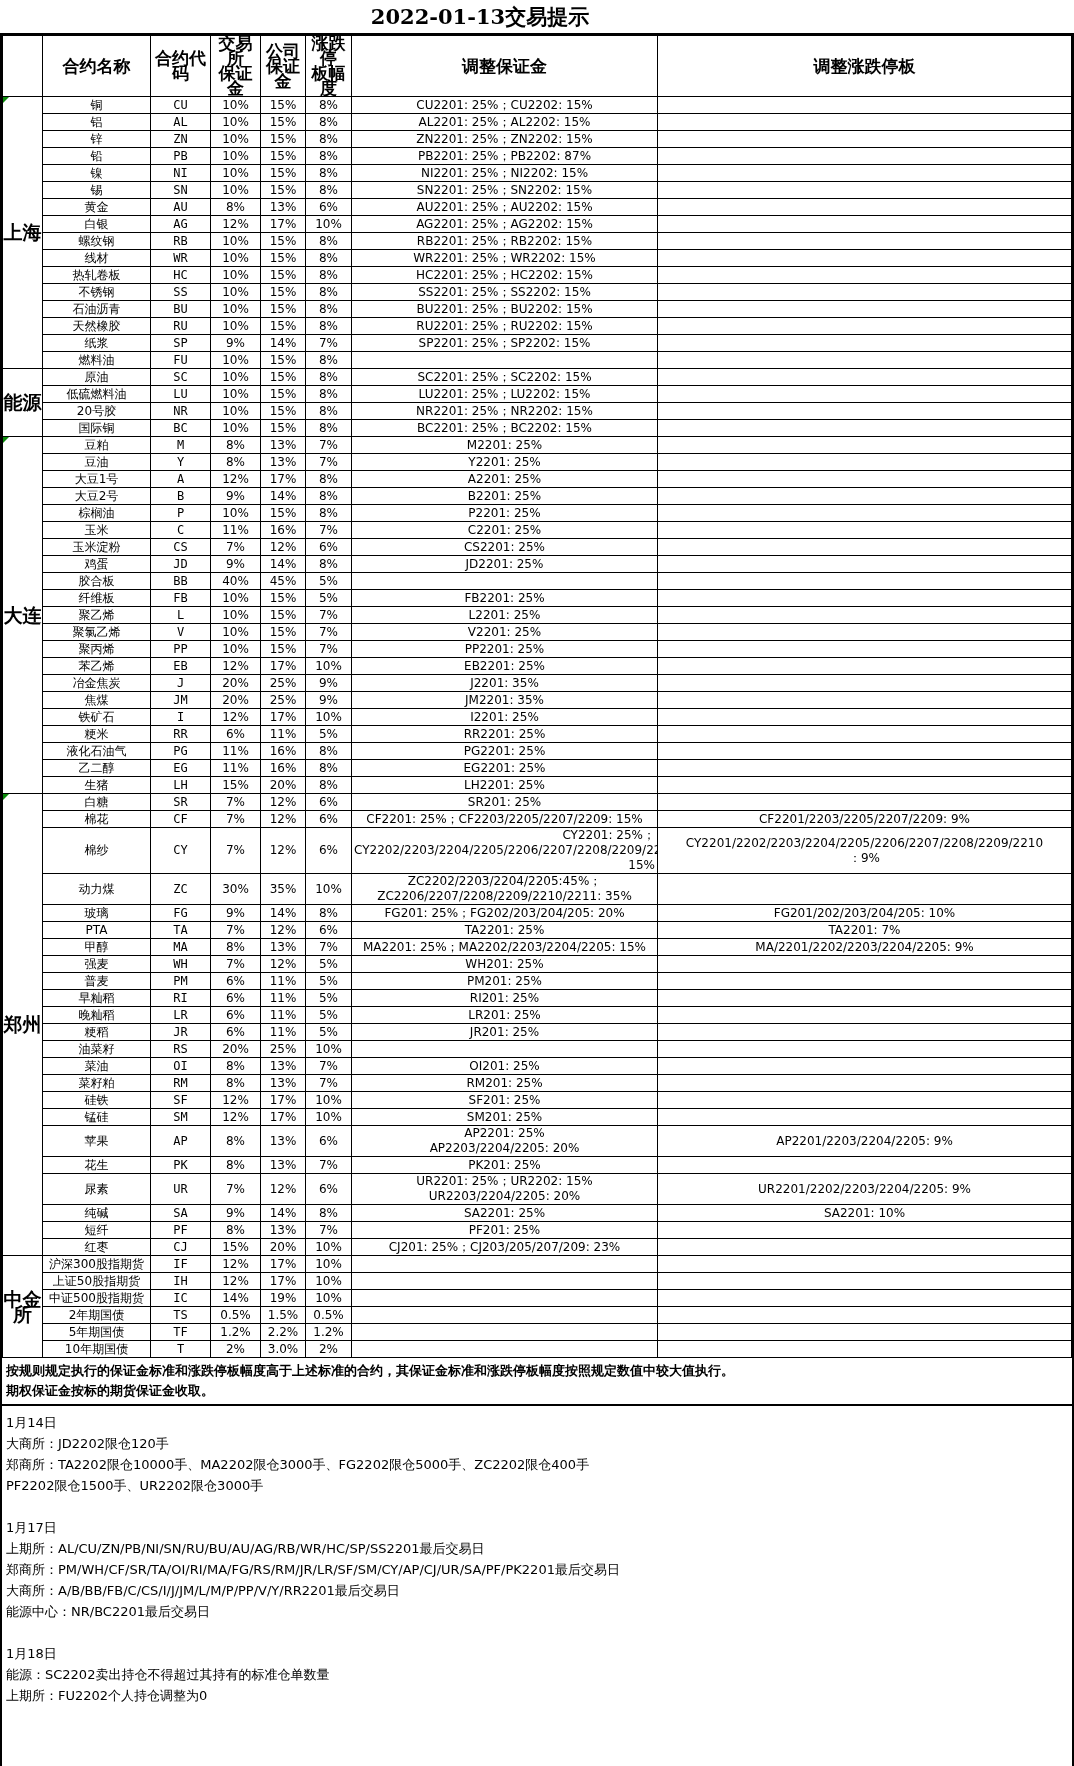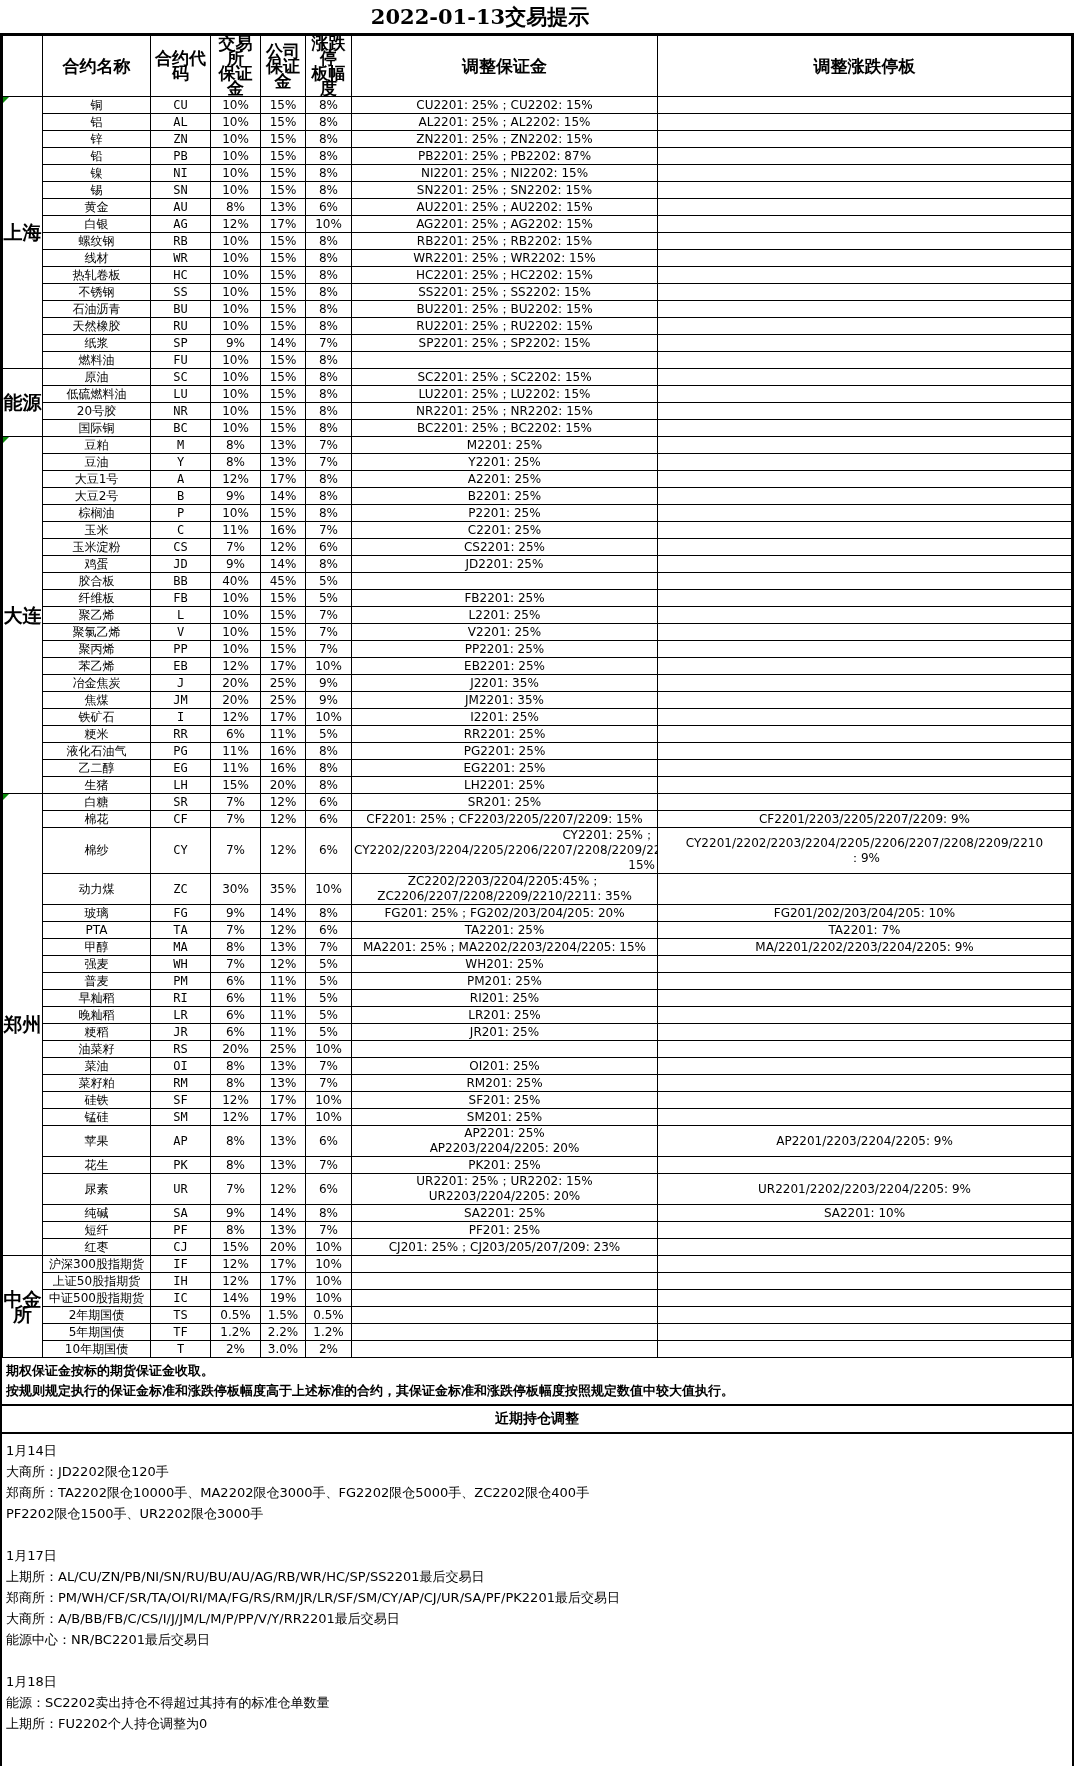--- a/index.html
+++ b/index.html
@@ -699,25 +699,24 @@
             <td>2%</td>
             <td>3.0%</td>
             <td>2%</td>
             <td class="adj"></td>
             <td class="adj"></td>
           </tr>
         </tbody>
     </table>
 
     <div class="notes">
+      <div>按规则规定执行的保证金标准和涨跌停板幅度高于上述标准的合约，其保证金标准和涨跌停板幅度按照规定数值中较大值执行。</div>
       <div>期权保证金按标的期货保证金收取。</div>
-      <div>按规则规定执行的保证金标准和涨跌停板幅度高于上述标准的合约，其保证金标准和涨跌停板幅度按照规定数值中较大值执行。</div>
     </div>
 
-    <div class="band">近期持仓调整</div>
 
     <div class="posarea" id="posarea">
         <div class="pos-line">1月14日</div>
         <div class="pos-line">大商所：JD2202限仓120手</div>
         <div class="pos-line">郑商所：TA2202限仓10000手、MA2202限仓3000手、FG2202限仓5000手、ZC2202限仓400手</div>
         <div class="pos-line">PF2202限仓1500手、UR2202限仓3000手</div>
         <div class="pos-line"></div>
         <div class="pos-line">1月17日</div>
         <div class="pos-line">上期所：AL/CU/ZN/PB/NI/SN/RU/BU/AU/AG/RB/WR/HC/SP/SS2201最后交易日</div>
         <div class="pos-line">郑商所：PM/WH/CF/SR/TA/OI/RI/MA/FG/RS/RM/JR/LR/SF/SM/CY/AP/CJ/UR/SA/PF/PK2201最后交易日</div>

